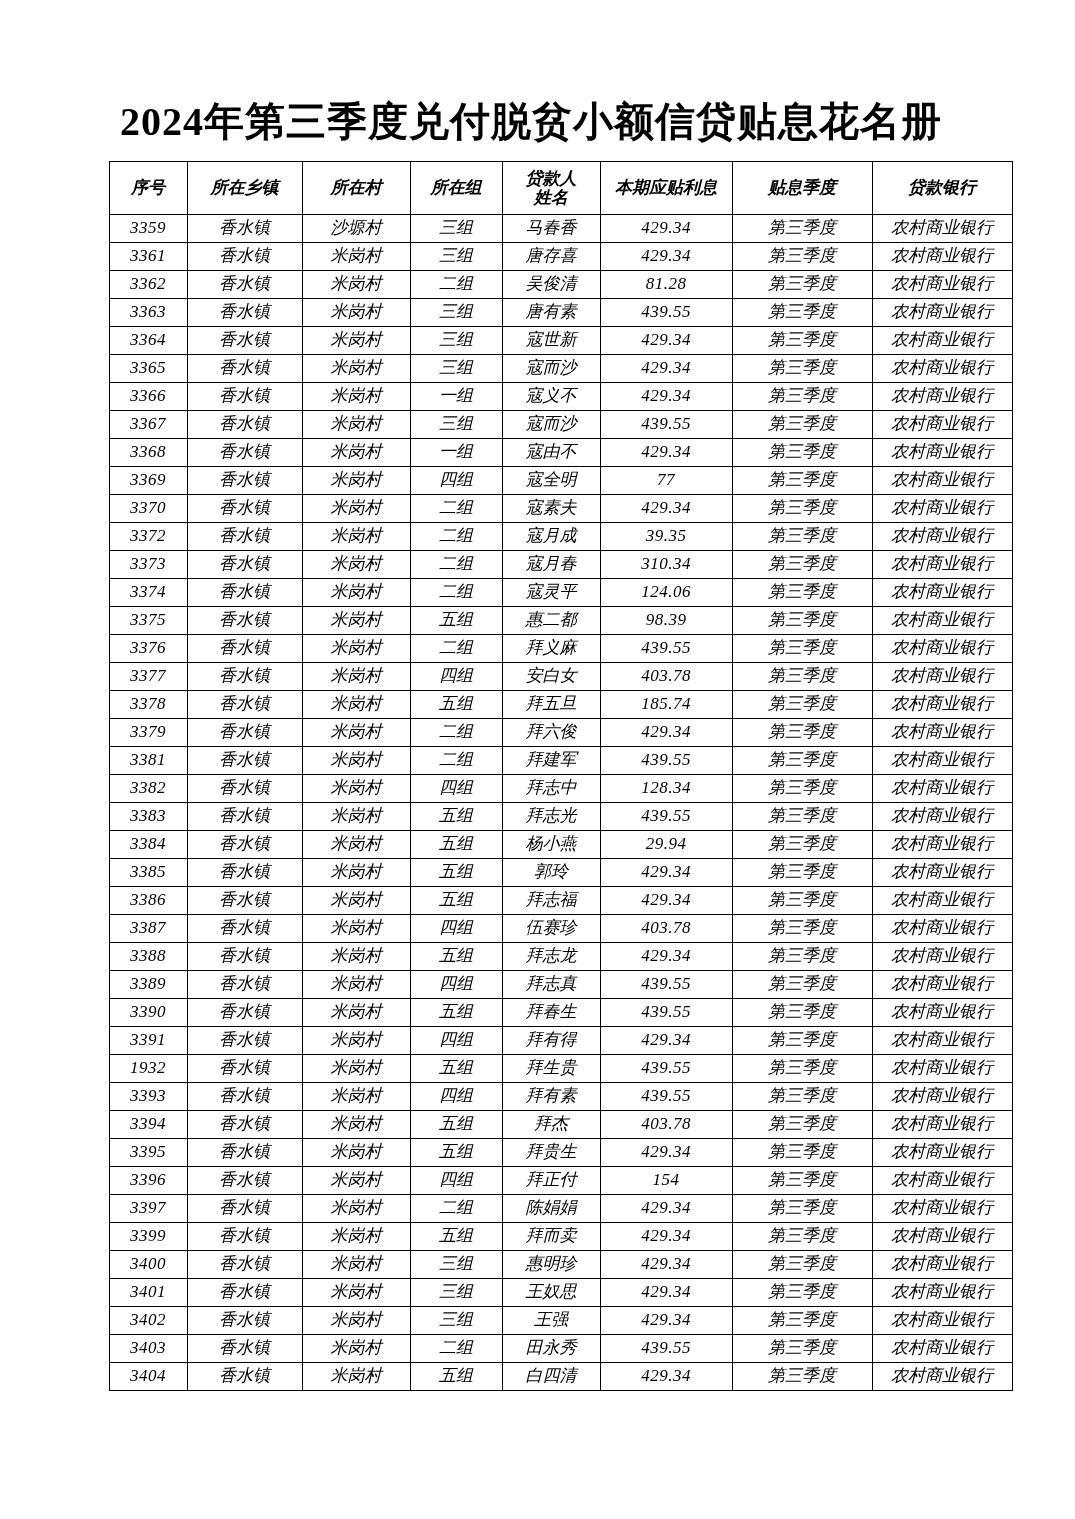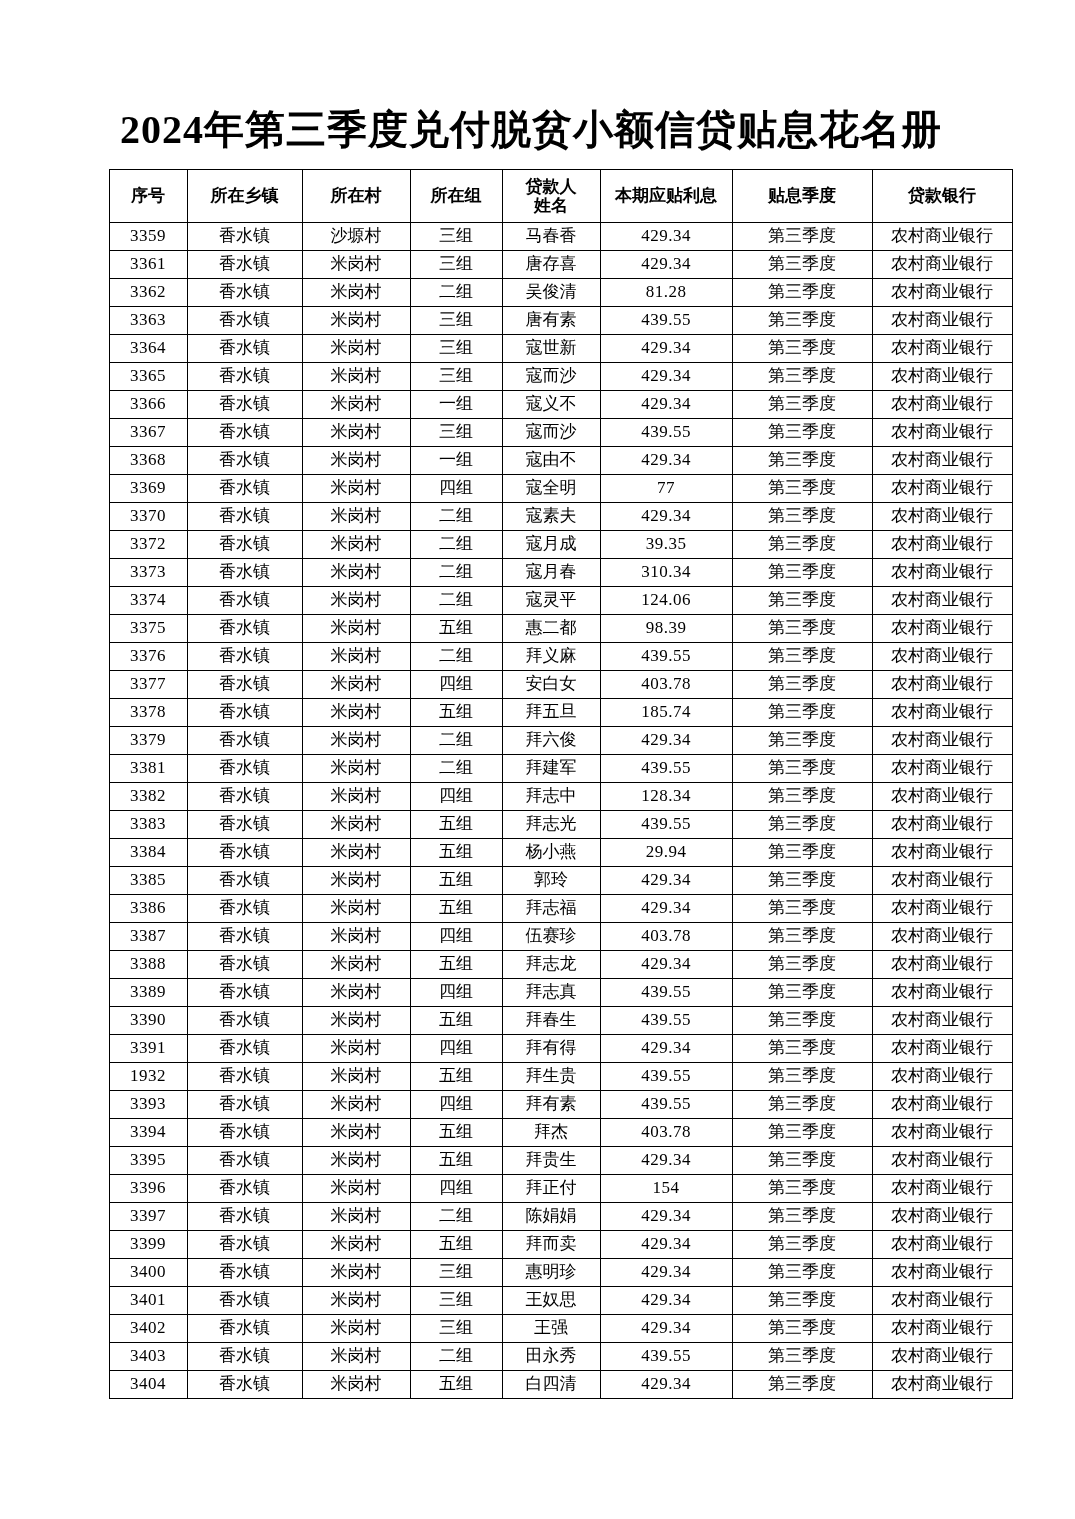--- a/index.html
+++ b/index.html
@@ -11,41 +11,42 @@
     width: 1075px;
     height: 1519px;
     font-family: "Liberation Serif", "DejaVu Serif", serif;
     color: #000000;
   }
   .page {
     width: 1062px;
     height: 1519px;
     position: relative;
     box-sizing: border-box;
-    padding: 12px;
+    padding: 4px;
   }
   .doc-title {
     text-align: center;
     font-family: "Liberation Serif", "DejaVu Serif", serif;
     font-weight: bold;
     font-size: 40px;
     letter-spacing: 1px;
     margin: 0;
     padding-top: 95px;
     padding-bottom: 16px;
     line-height: 1.15;
   }
   .table-wrap {
     width: 845px;
     margin: 0 auto;
   }
   table.roster {
     border-collapse: collapse;
     width: 100%;
     table-layout: fixed;
+    font-style: italic;
   }
   table.roster th,
   table.roster td {
     border: 1px solid #000000;
     text-align: center;
     vertical-align: middle;
     font-size: 17px;
     line-height: 1.1;
     height: 27px;
     padding: 0 2px;

